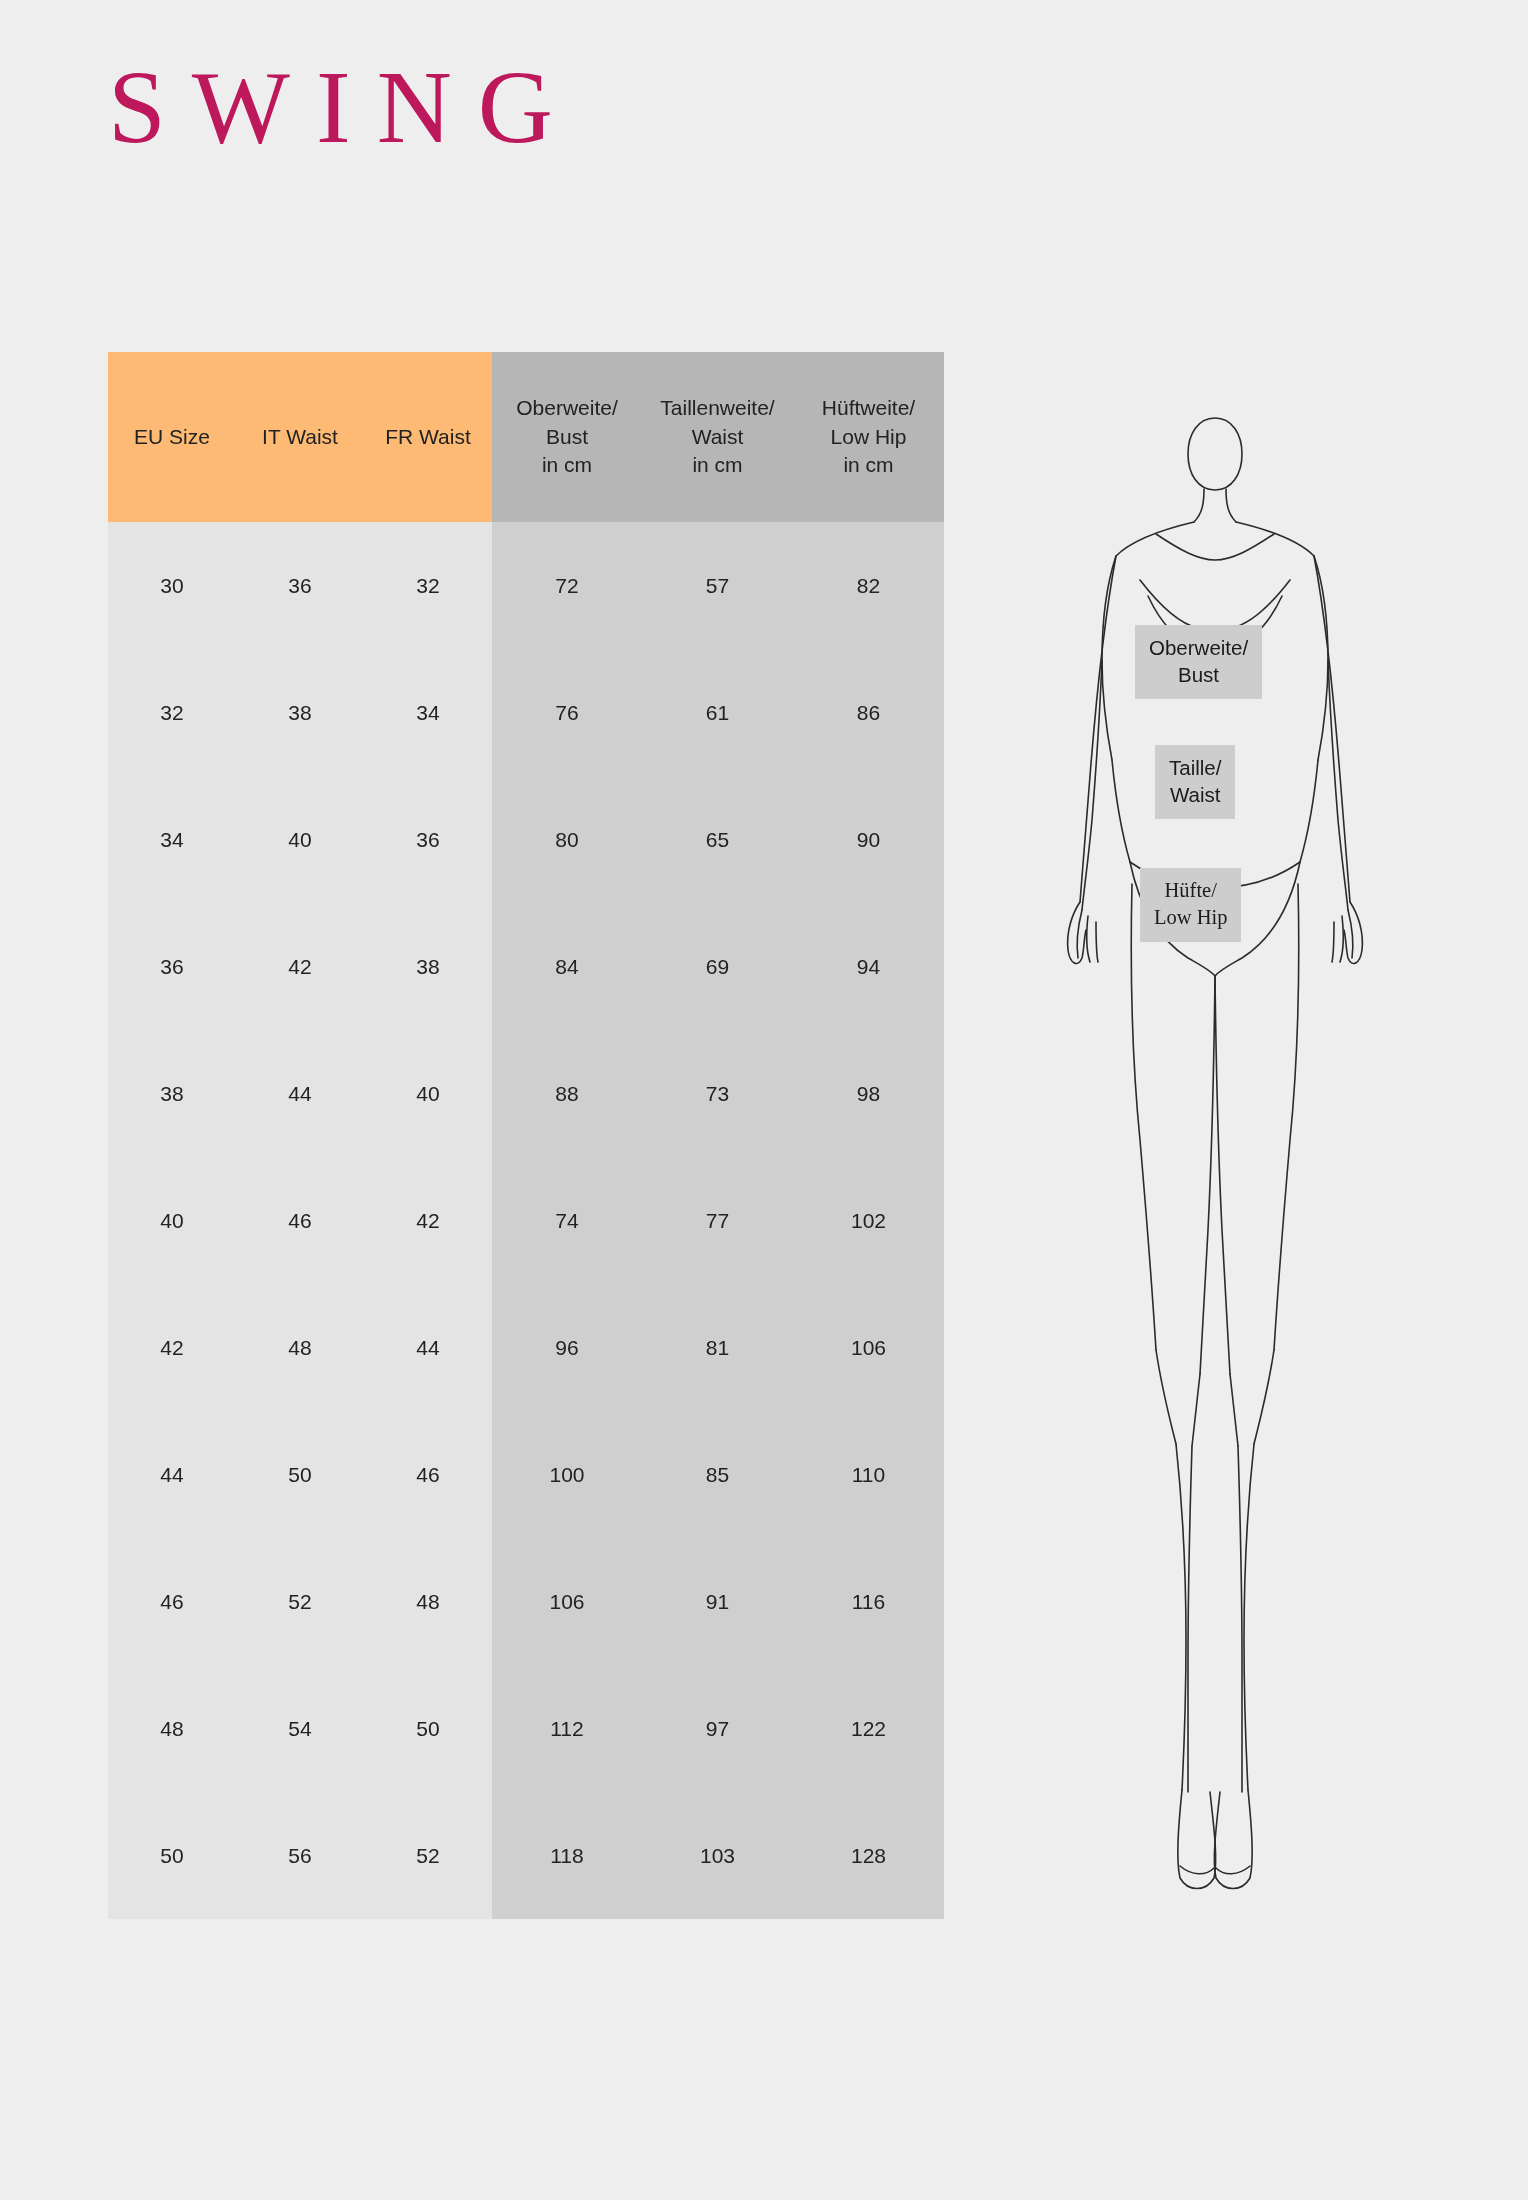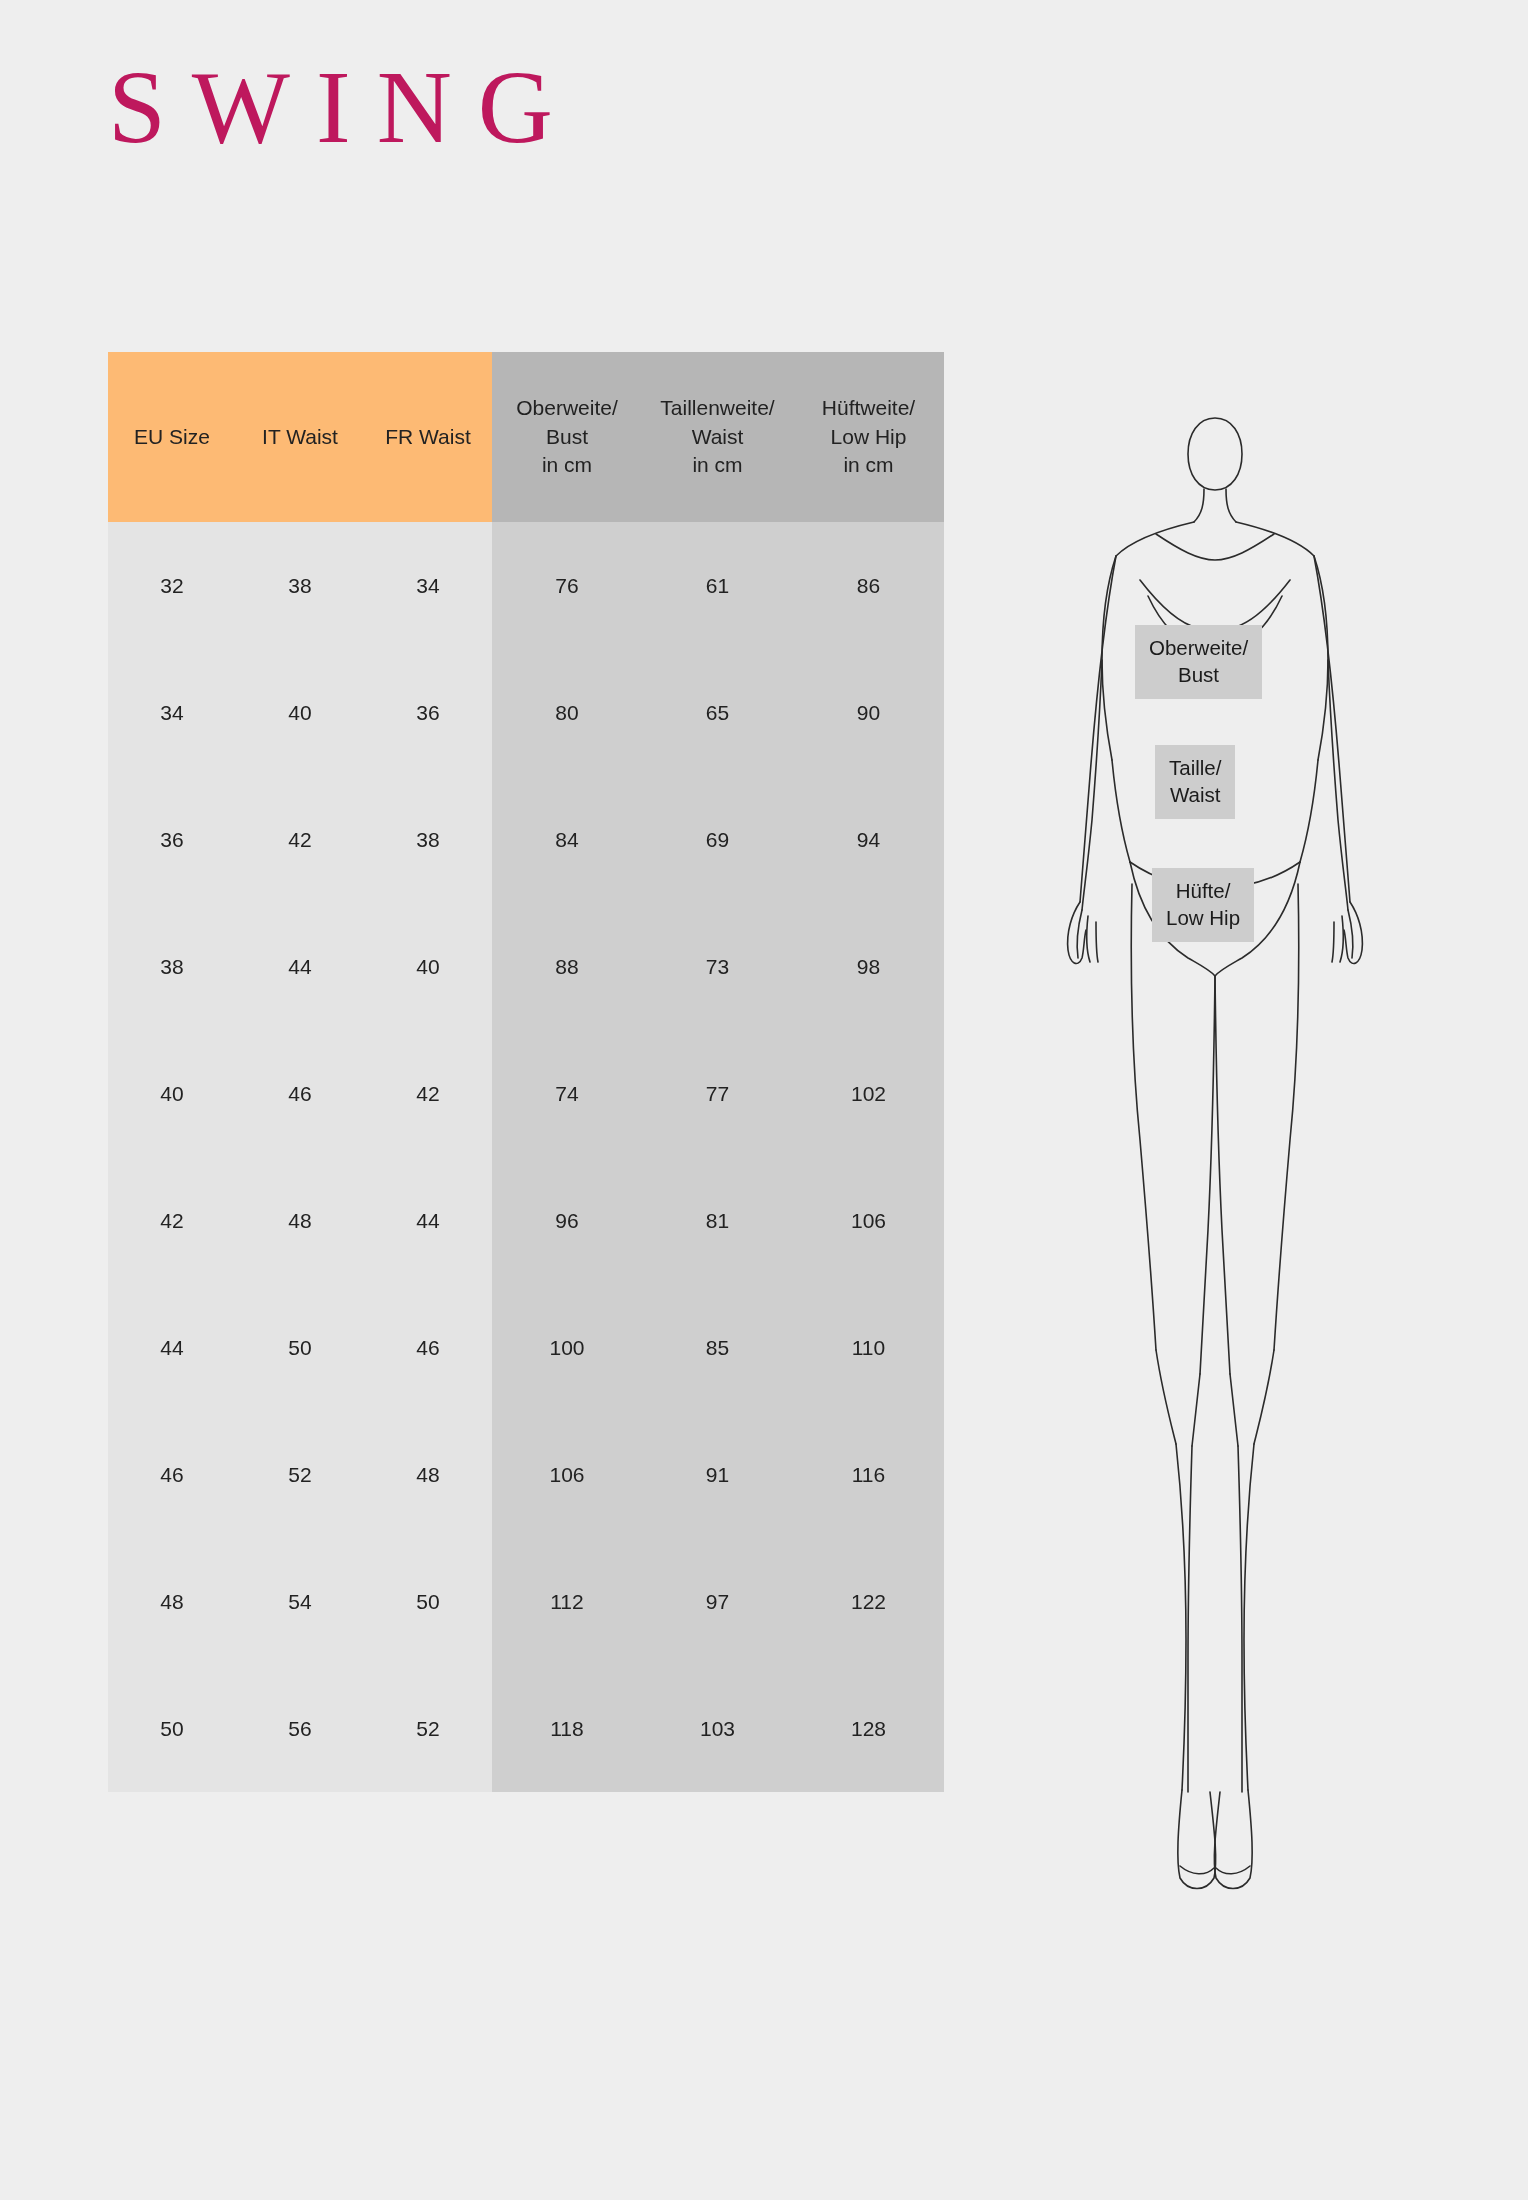--- a/index.html
+++ b/index.html
@@ -97,21 +97,21 @@
     color: #1b1b1b;
     font-size: 20.5px;
     line-height: 1.32;
     text-align: center;
     padding: 9px 14px 11px 14px;
     white-space: nowrap;
   }
   .callout span { display: block; }
   .callout.bust  { left: 155px; top: 215px; }
   .callout.waist { left: 175px; top: 335px; }
-  .callout.hip   { left: 172px; top: 458px; }
+  .callout.hip   { left: 160px; top: 458px; font-family: Liberation Serif, serif; }
 </style>
 </head>
 <body>
 
 <div class="brand">SWING</div>
 
 <div class="table-wrap">
   <table class="size-table">
     <colgroup>
       <col class="c-eu">
@@ -143,20 +143,28 @@
           <span class="hdr-line">in cm</span>
         </th>
         <th class="right-head">
           <span class="hdr-line">Hüftweite/</span>
           <span class="hdr-line">Low Hip</span>
           <span class="hdr-line">in cm</span>
         </th>
       </tr>
     </thead>
     <tbody>
+      <tr>
+        <td class="left-cell">30</td>
+        <td class="left-cell">36</td>
+        <td class="left-cell">32</td>
+        <td class="right-cell">72</td>
+        <td class="right-cell">57</td>
+        <td class="right-cell">82</td>
+      </tr>
       <tr>
         <td class="left-cell">32</td>
         <td class="left-cell">38</td>
         <td class="left-cell">34</td>
         <td class="right-cell">76</td>
         <td class="right-cell">61</td>
         <td class="right-cell">86</td>
       </tr>
       <tr>
         <td class="left-cell">34</td>

